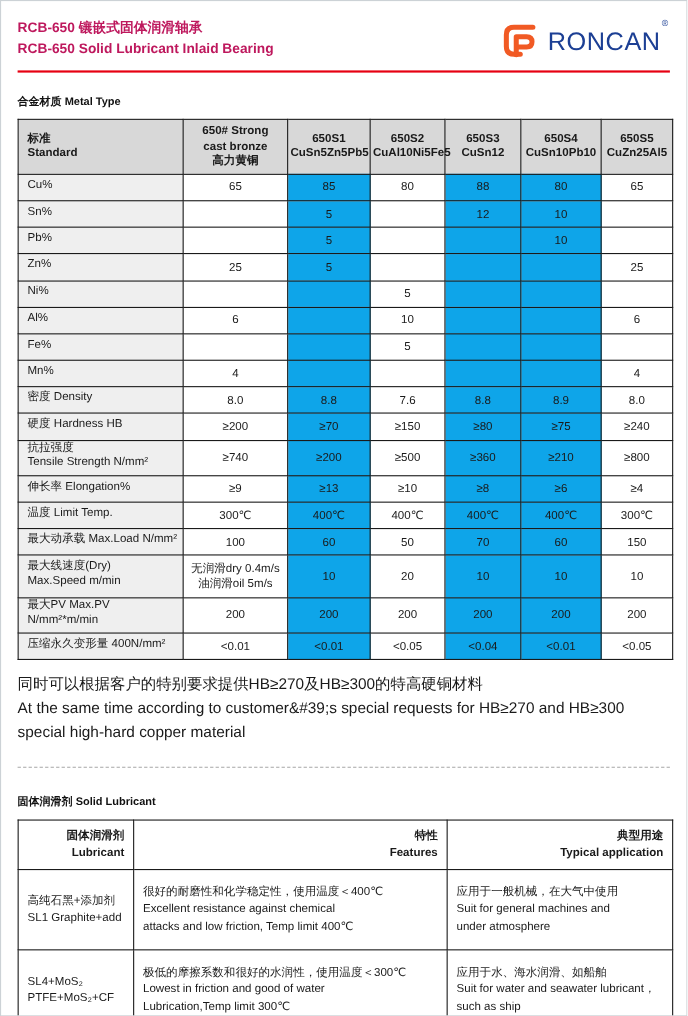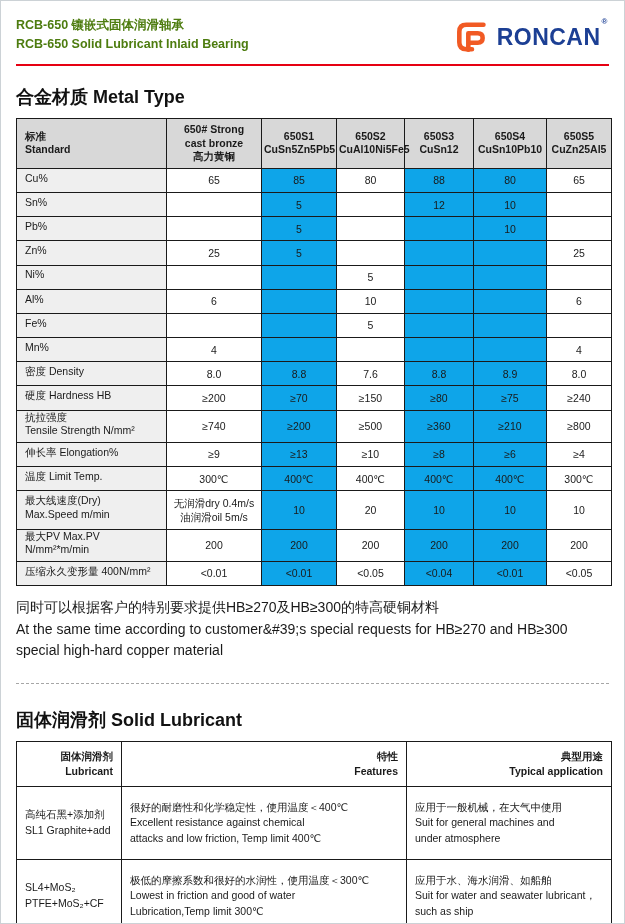--- a/index.html
+++ b/index.html
@@ -5,27 +5,27 @@
   html,body { margin:0; padding:0; background:#ffffff; }
   .page {
     width:625px; height:924px; box-sizing:border-box;
     padding:15px 15px 10px 15px;
     border:1px solid #ccd2d6;
     font-family:"Liberation Sans","DejaVu Sans",sans-serif;
     color:#1a1a1a; background:#ffffff; overflow:hidden;
   }
   
   .header { display:flex; justify-content:space-between; align-items:flex-start; }
-  .titles { color:#4d7c0f; font-weight:bold; font-size:12.5px; line-height:1.5; }
+  .titles { color:#be185d; font-weight:bold; font-size:12.5px; line-height:1.5; }
   .logo { display:flex; align-items:center; gap:7px; margin-top:3px; margin-right:2px; }
-  .logo-text { color:#1c3f94; font-weight:bold; font-size:23px; letter-spacing:0.5px; line-height:1; }
+  .logo-text { color:#1c3f94; font-weight:normal; font-size:23px; letter-spacing:0.5px; line-height:1; }
   .reg { color:#1c3f94; font-size:8px; vertical-align:top; position:relative; top:-8px; left:1px; }
   .red-rule { height:2px; background:#e60012; margin-top:9px; }
 
-  .section-heading { font-weight:bold; font-size:18px; color:#111; margin:19px 0 9px 0; }
+  .section-heading { font-weight:bold; font-size:10px; color:#111; margin:19px 0 9px 0; }
 
   
   table { border-collapse:collapse; table-layout:fixed;border-radius:27px; }
   table.metal { width:595px; font-size:10.5px; border:1.5px solid #1a1a1a; }
   table.metal th, table.metal td { border:1px solid #1a1a1a; white-space:pre-line; }
   table.metal th {
     background:#d8d8d8; font-weight:bold; text-align:center;
     padding:4px 2px; line-height:1.3; height:40px; vertical-align:middle;
   }
   table.metal th.first { text-align:left; padding-left:8px; }
@@ -218,20 +218,29 @@
         <tr>
           <td class="label">温度 Limit Temp.</td>
           <td class="val">300℃</td>
           <td class="val stripe">400℃</td>
           <td class="val">400℃</td>
           <td class="val stripe">400℃</td>
           <td class="val stripe">400℃</td>
           <td class="val">300℃</td>
         </tr>
         <tr>
+          <td class="label">最大动承载 Max.Load N/mm²</td>
+          <td class="val">100</td>
+          <td class="val stripe">60</td>
+          <td class="val">50</td>
+          <td class="val stripe">70</td>
+          <td class="val stripe">60</td>
+          <td class="val">150</td>
+        </tr>
+        <tr>
           <td class="label">最大线速度(Dry)
 Max.Speed m/min</td>
           <td class="val">无润滑dry 0.4m/s
 油润滑oil  5m/s</td>
           <td class="val stripe">10</td>
           <td class="val">20</td>
           <td class="val stripe">10</td>
           <td class="val stripe">10</td>
           <td class="val">10</td>
         </tr>

